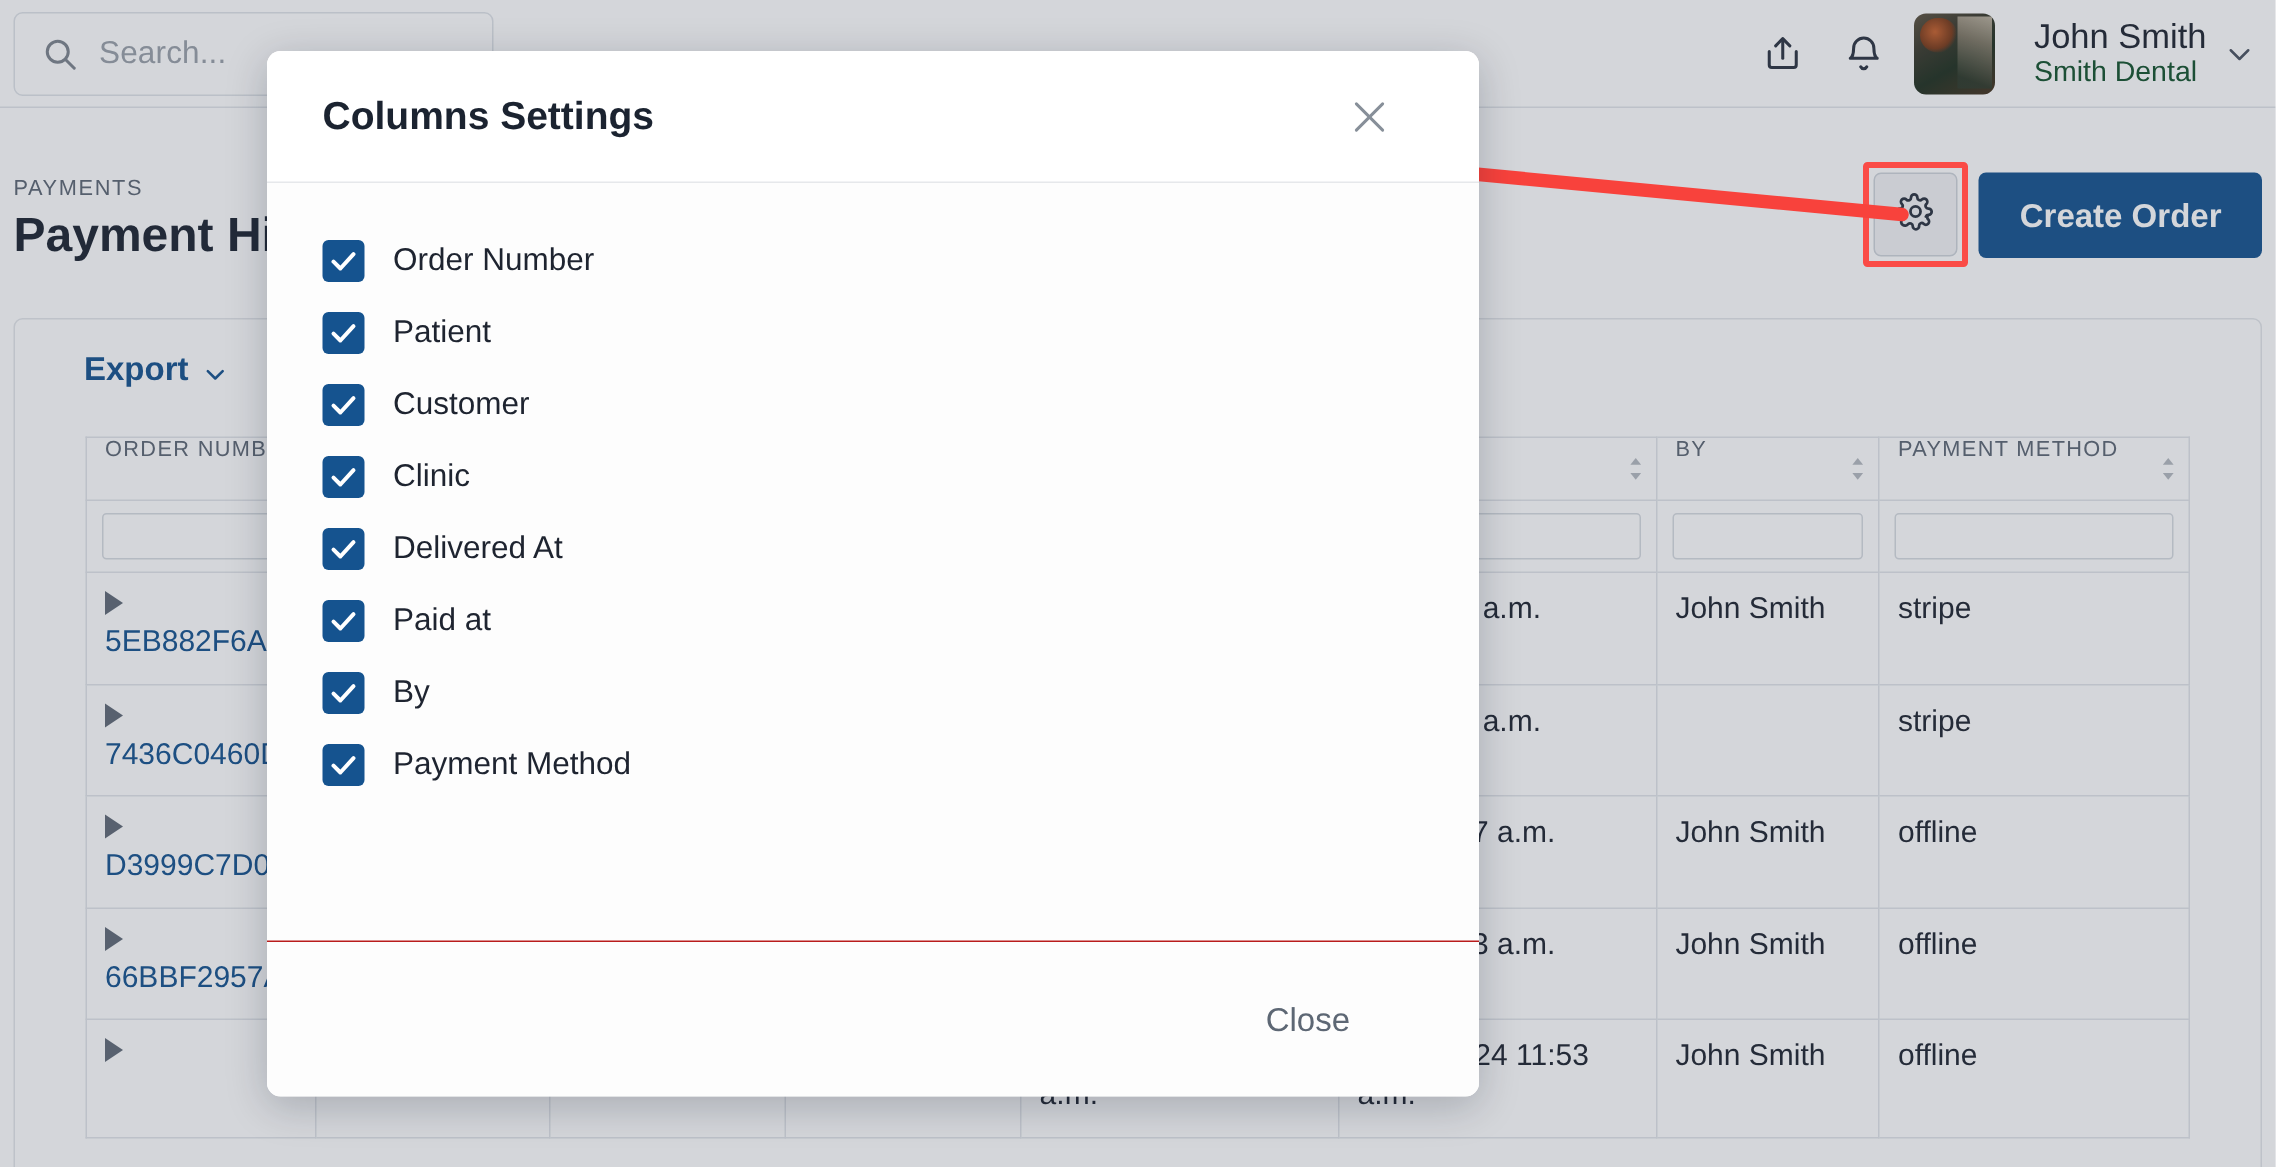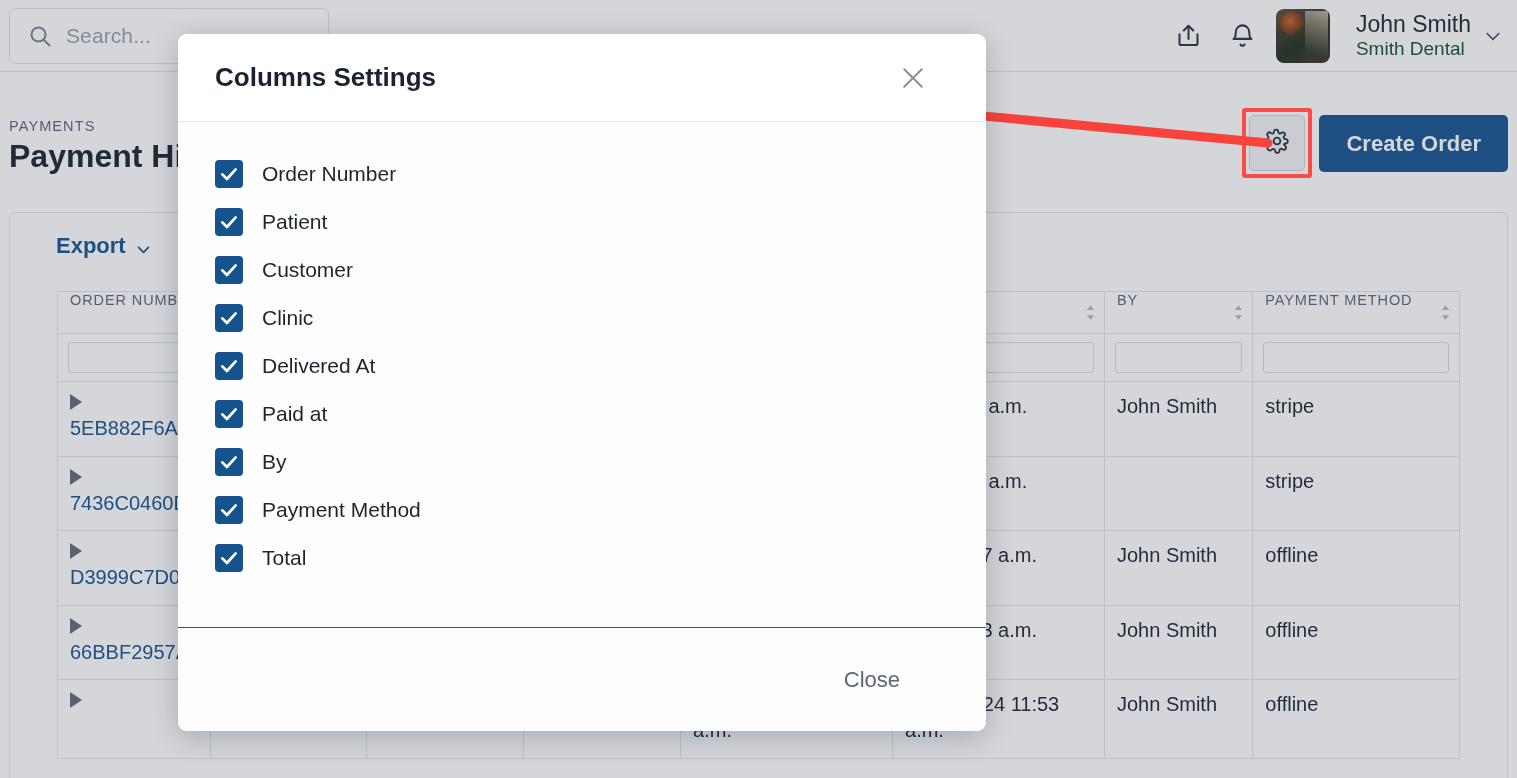--- a/index.html
+++ b/index.html
@@ -488,28 +488,20 @@
       <span class="chk-label">By</span>
     </div>
     <div class="chk-row">
       <span class="chk">
         <svg viewBox="0 0 24 24" fill="none" stroke="currentColor" stroke-width="3.2" stroke-linecap="round" stroke-linejoin="round">
             <polyline points="4 12.5 9.5 18 20 6.5"></polyline>
           </svg>
       </span>
       <span class="chk-label">Payment Method</span>
     </div>
-    <div class="chk-row">
-      <span class="chk">
-        <svg viewBox="0 0 24 24" fill="none" stroke="currentColor" stroke-width="3.2" stroke-linecap="round" stroke-linejoin="round">
-            <polyline points="4 12.5 9.5 18 20 6.5"></polyline>
-          </svg>
-      </span>
-      <span class="chk-label">Total</span>
-    </div>
   </div>
 
   <div class="modal-foot">
     <button class="btn-close-modal">Close</button>
   </div>
 </div>
 
 <svg class="anno" viewBox="0 0 1517 778" preserveAspectRatio="none">
   <g>
     <line x1="1268" y1="143" x2="846" y2="103" stroke="#f8423c" stroke-width="9" stroke-linecap="round"></line>

